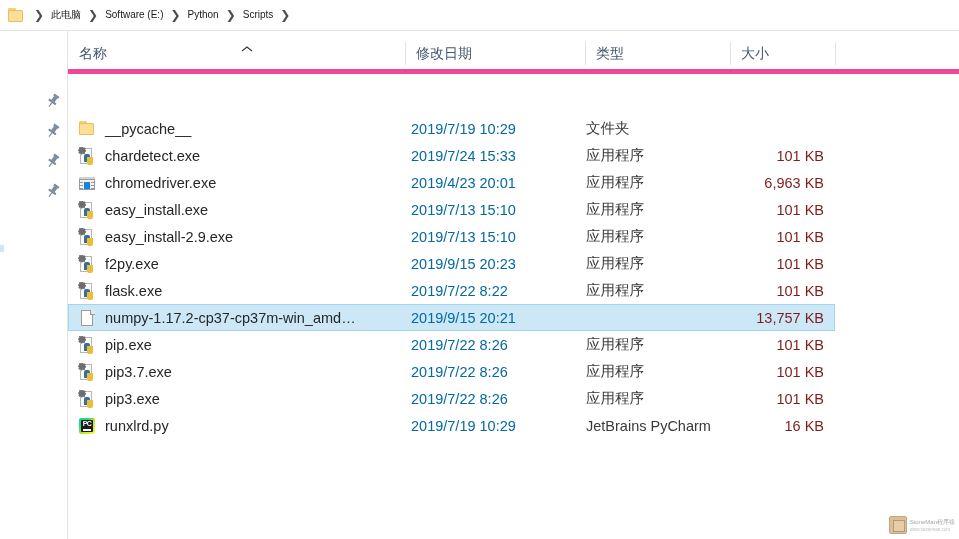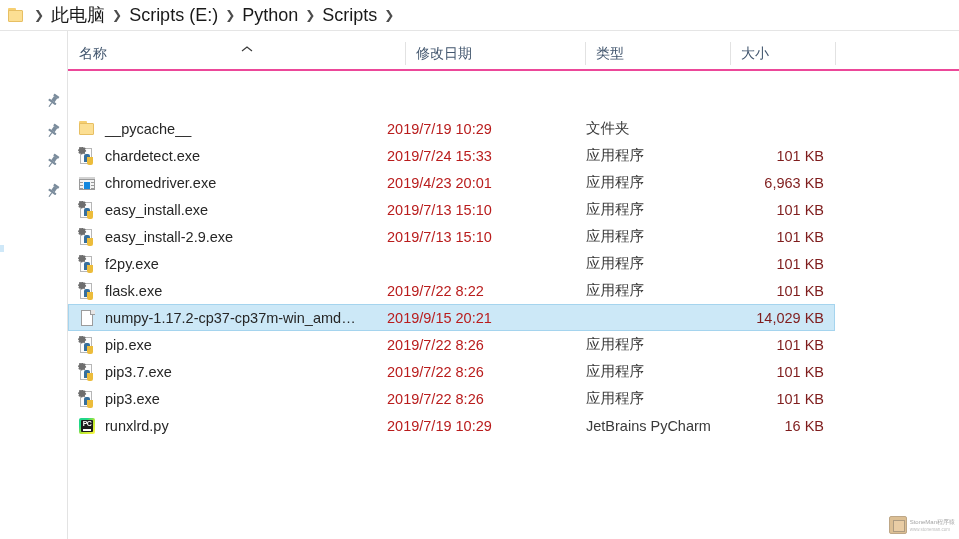--- a/index.html
+++ b/index.html
@@ -52,21 +52,21 @@
     box-sizing: border-box;
   }
   .bc-chevron {
     color: #4d4d4d;
     font-size: 12px;
     line-height: 1;
     padding: 0 7px;
     user-select: none;
   }
   .bc-crumb {
-    font-size: 18px;
+    font-size: 10px;
     color: #1a1a1a;
     line-height: 1;
     white-space: nowrap;
   }
 
   
   #nav-pane {
     position: absolute;
     left: 0; top: 31px;
     width: 67px;
@@ -98,21 +98,21 @@
     height: 508px;
     background: #ffffff;
   }
 
   
   #column-header {
     position: absolute;
     left: 0; top: 7px;
     width: 891px;
     height: 31px;
-    border-bottom: 2px solid #ec4899;
+    border-bottom: 5px solid #ec4899;
   }
   .col-head {
     position: absolute;
     top: 0;
     height: 31px;
     font-size: 14px;
     color: #42566e;
     display: flex;
     align-items: center;
     box-sizing: border-box;
@@ -170,21 +170,21 @@
     height: 27px;
     display: flex;
     align-items: center;
     font-size: 14.5px;
     color: #262626;
     white-space: nowrap;
     overflow: hidden;
     box-sizing: border-box;
   }
   .cell-name { left: 9px;  width: 330px; }
-  .cell-date { left: 318px; width: 180px; color: #b91c1c; }
+  .cell-date { left: 342px; width: 180px; color: #0369a1; }
   .cell-type { left: 517px; width: 145px; color: #3a3a3a; }
   .cell-size {
     left: 650px; width: 117px;
     justify-content: flex-end;
     padding-right: 12px;
     color: #7f1d1d;
   }
   .name-text { margin-left: 9px; }
 
   
@@ -318,21 +318,21 @@
 <body>
 
 <div id="address-bar">
   <span class="bc-folder-icon">
     <span class="tab"></span>
       <span class="body"></span>
   </span>
   <span class="bc-chevron">❯</span>
   <span class="bc-crumb">此电脑</span>
   <span class="bc-chevron">❯</span>
-  <span class="bc-crumb">Scripts (E:)</span>
+  <span class="bc-crumb">Software (E:)</span>
   <span class="bc-chevron">❯</span>
   <span class="bc-crumb">Python</span>
   <span class="bc-chevron">❯</span>
   <span class="bc-crumb">Scripts</span>
   <span class="bc-chevron">❯</span>
 </div>
 
 <div id="nav-pane">
   <div id="nav-accent"></div>
 
@@ -489,20 +489,21 @@
     <div class="row">
       <span class="cell cell-name">
         <span class="ficon ic-pyexe">
           <span class="sheet"></span>
             <span class="gear"></span>
           <span class="py-blue"></span>
             <span class="py-yellow"></span>
         </span>
         <span class="name-text">f2py.exe</span>
       </span>
+      <span class="cell cell-date">2019/9/15 20:23</span>
       <span class="cell cell-type">应用程序</span>
       <span class="cell cell-size">101 KB</span>
     </div>
 
     <div class="row">
       <span class="cell cell-name">
         <span class="ficon ic-pyexe">
           <span class="sheet"></span>
             <span class="gear"></span>
           <span class="py-blue"></span>
@@ -517,21 +518,21 @@
 
     <div class="row selected">
       <span class="cell cell-name">
         <span class="ficon ic-doc">
           <span class="page"></span>
             <span class="fold"></span>
         </span>
         <span class="name-text">numpy-1.17.2-cp37-cp37m-win_amd…</span>
       </span>
       <span class="cell cell-date">2019/9/15 20:21</span>
-      <span class="cell cell-size">14,029 KB</span>
+      <span class="cell cell-size">13,757 KB</span>
     </div>
 
     <div class="row">
       <span class="cell cell-name">
         <span class="ficon ic-pyexe">
           <span class="sheet"></span>
             <span class="gear"></span>
           <span class="py-blue"></span>
             <span class="py-yellow"></span>
         </span>

